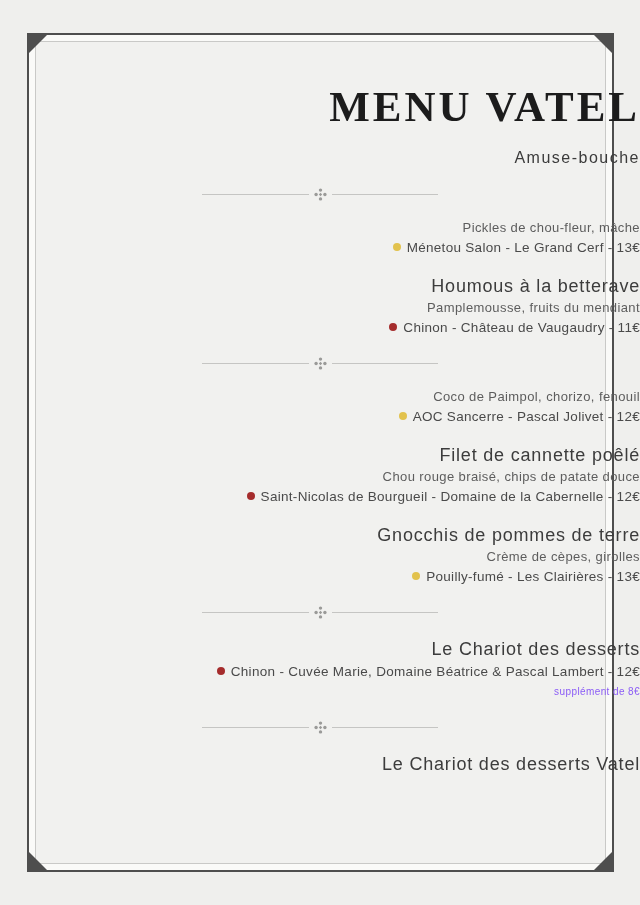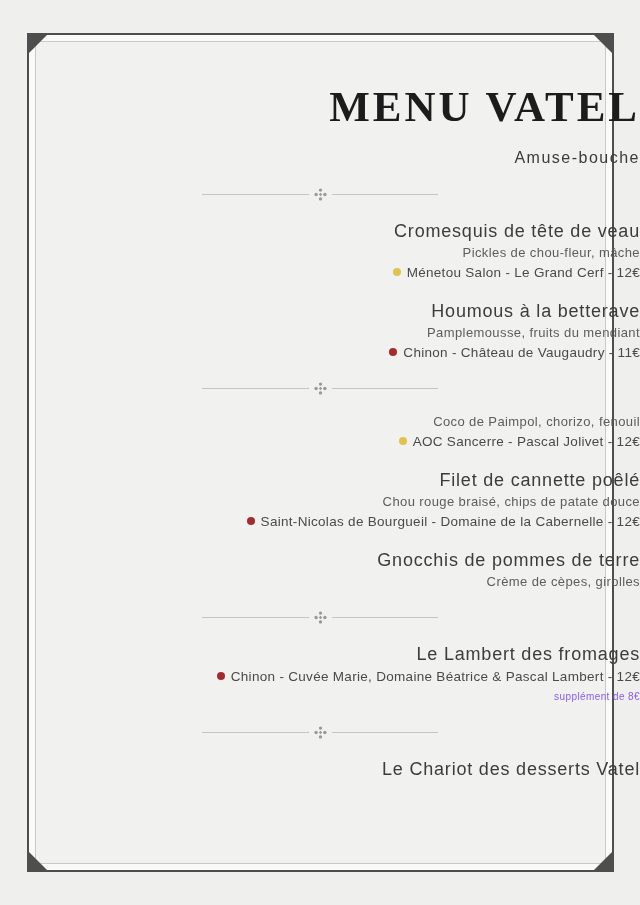--- a/index.html
+++ b/index.html
@@ -140,23 +140,22 @@
           <circle cx="10.9" cy="6.5" r="1.7"></circle>
           <rect x="5.3" y="5.3" width="2.4" height="2.4" transform="rotate(45 6.5 6.5)"></rect>
         </g>
       </svg>
     </span>
     <span class="line"></span>
   </div>
 
 
   <div class="menu-item">
-    <div class="dish-title">Cromesquis de tête de veau</div>
     <div class="dish-description">Pickles de chou-fleur, mâche</div>
-    <div class="wine-pairing"><span class="wine-dot" style="background: rgb(226, 194, 77);"></span><span>Ménetou Salon - Le Grand Cerf - 12€</span></div>
+    <div class="wine-pairing"><span class="wine-dot" style="background: rgb(226, 194, 77);"></span><span>Ménetou Salon - Le Grand Cerf - 13€</span></div>
 
   </div>
 
   <div class="menu-item">
     <div class="dish-title">Houmous à la betterave</div>
     <div class="dish-description">Pamplemousse, fruits du mendiant</div>
     <div class="wine-pairing"><span class="wine-dot" style="background: rgb(165, 44, 44);"></span><span>Chinon - Château de Vaugaudry - 11€</span></div>
 
   </div>
 
@@ -185,41 +184,42 @@
   <div class="menu-item">
     <div class="dish-title">Filet de cannette poêlé</div>
     <div class="dish-description">Chou rouge braisé, chips de patate douce</div>
     <div class="wine-pairing"><span class="wine-dot" style="background: rgb(165, 44, 44);"></span><span>Saint-Nicolas de Bourgueil - Domaine de la Cabernelle - 12€</span></div>
 
   </div>
 
   <div class="menu-item">
     <div class="dish-title">Gnocchis de pommes de terre</div>
     <div class="dish-description">Crème de cèpes, girolles</div>
-
-  </div>
-
-  <div class="divider">
-    <span class="line"></span>
-    <span class="ornament">
-      <svg width="13" height="13" viewBox="0 0 13 13">
-        <g fill="#9a9a98">
-          <circle cx="6.5" cy="2.1" r="1.7"></circle>
-          <circle cx="6.5" cy="10.9" r="1.7"></circle>
-          <circle cx="2.1" cy="6.5" r="1.7"></circle>
-          <circle cx="10.9" cy="6.5" r="1.7"></circle>
-          <rect x="5.3" y="5.3" width="2.4" height="2.4" transform="rotate(45 6.5 6.5)"></rect>
-        </g>
-      </svg>
-    </span>
-    <span class="line"></span>
-  </div>
-
-  <div class="menu-item">
-    <div class="dish-title">Le Lambert des fromages</div>
+    <div class="wine-pairing"><span class="wine-dot" style="background: rgb(226, 194, 77);"></span><span>Pouilly-fumé - Les Clairières - 13€</span></div>
+
+  </div>
+
+  <div class="divider">
+    <span class="line"></span>
+    <span class="ornament">
+      <svg width="13" height="13" viewBox="0 0 13 13">
+        <g fill="#9a9a98">
+          <circle cx="6.5" cy="2.1" r="1.7"></circle>
+          <circle cx="6.5" cy="10.9" r="1.7"></circle>
+          <circle cx="2.1" cy="6.5" r="1.7"></circle>
+          <circle cx="10.9" cy="6.5" r="1.7"></circle>
+          <rect x="5.3" y="5.3" width="2.4" height="2.4" transform="rotate(45 6.5 6.5)"></rect>
+        </g>
+      </svg>
+    </span>
+    <span class="line"></span>
+  </div>
+
+  <div class="menu-item">
+    <div class="dish-title">Le Chariot des desserts</div>
 
     <div class="wine-pairing"><span class="wine-dot" style="background: rgb(165, 44, 44);"></span><span>Chinon - Cuvée Marie, Domaine Béatrice &amp; Pascal Lambert - 12€</span></div>
     <div class="dish-note">supplément de 8€</div>
   </div>
 
   <div class="divider">
     <span class="line"></span>
     <span class="ornament">
       <svg width="13" height="13" viewBox="0 0 13 13">
         <g fill="#9a9a98">

